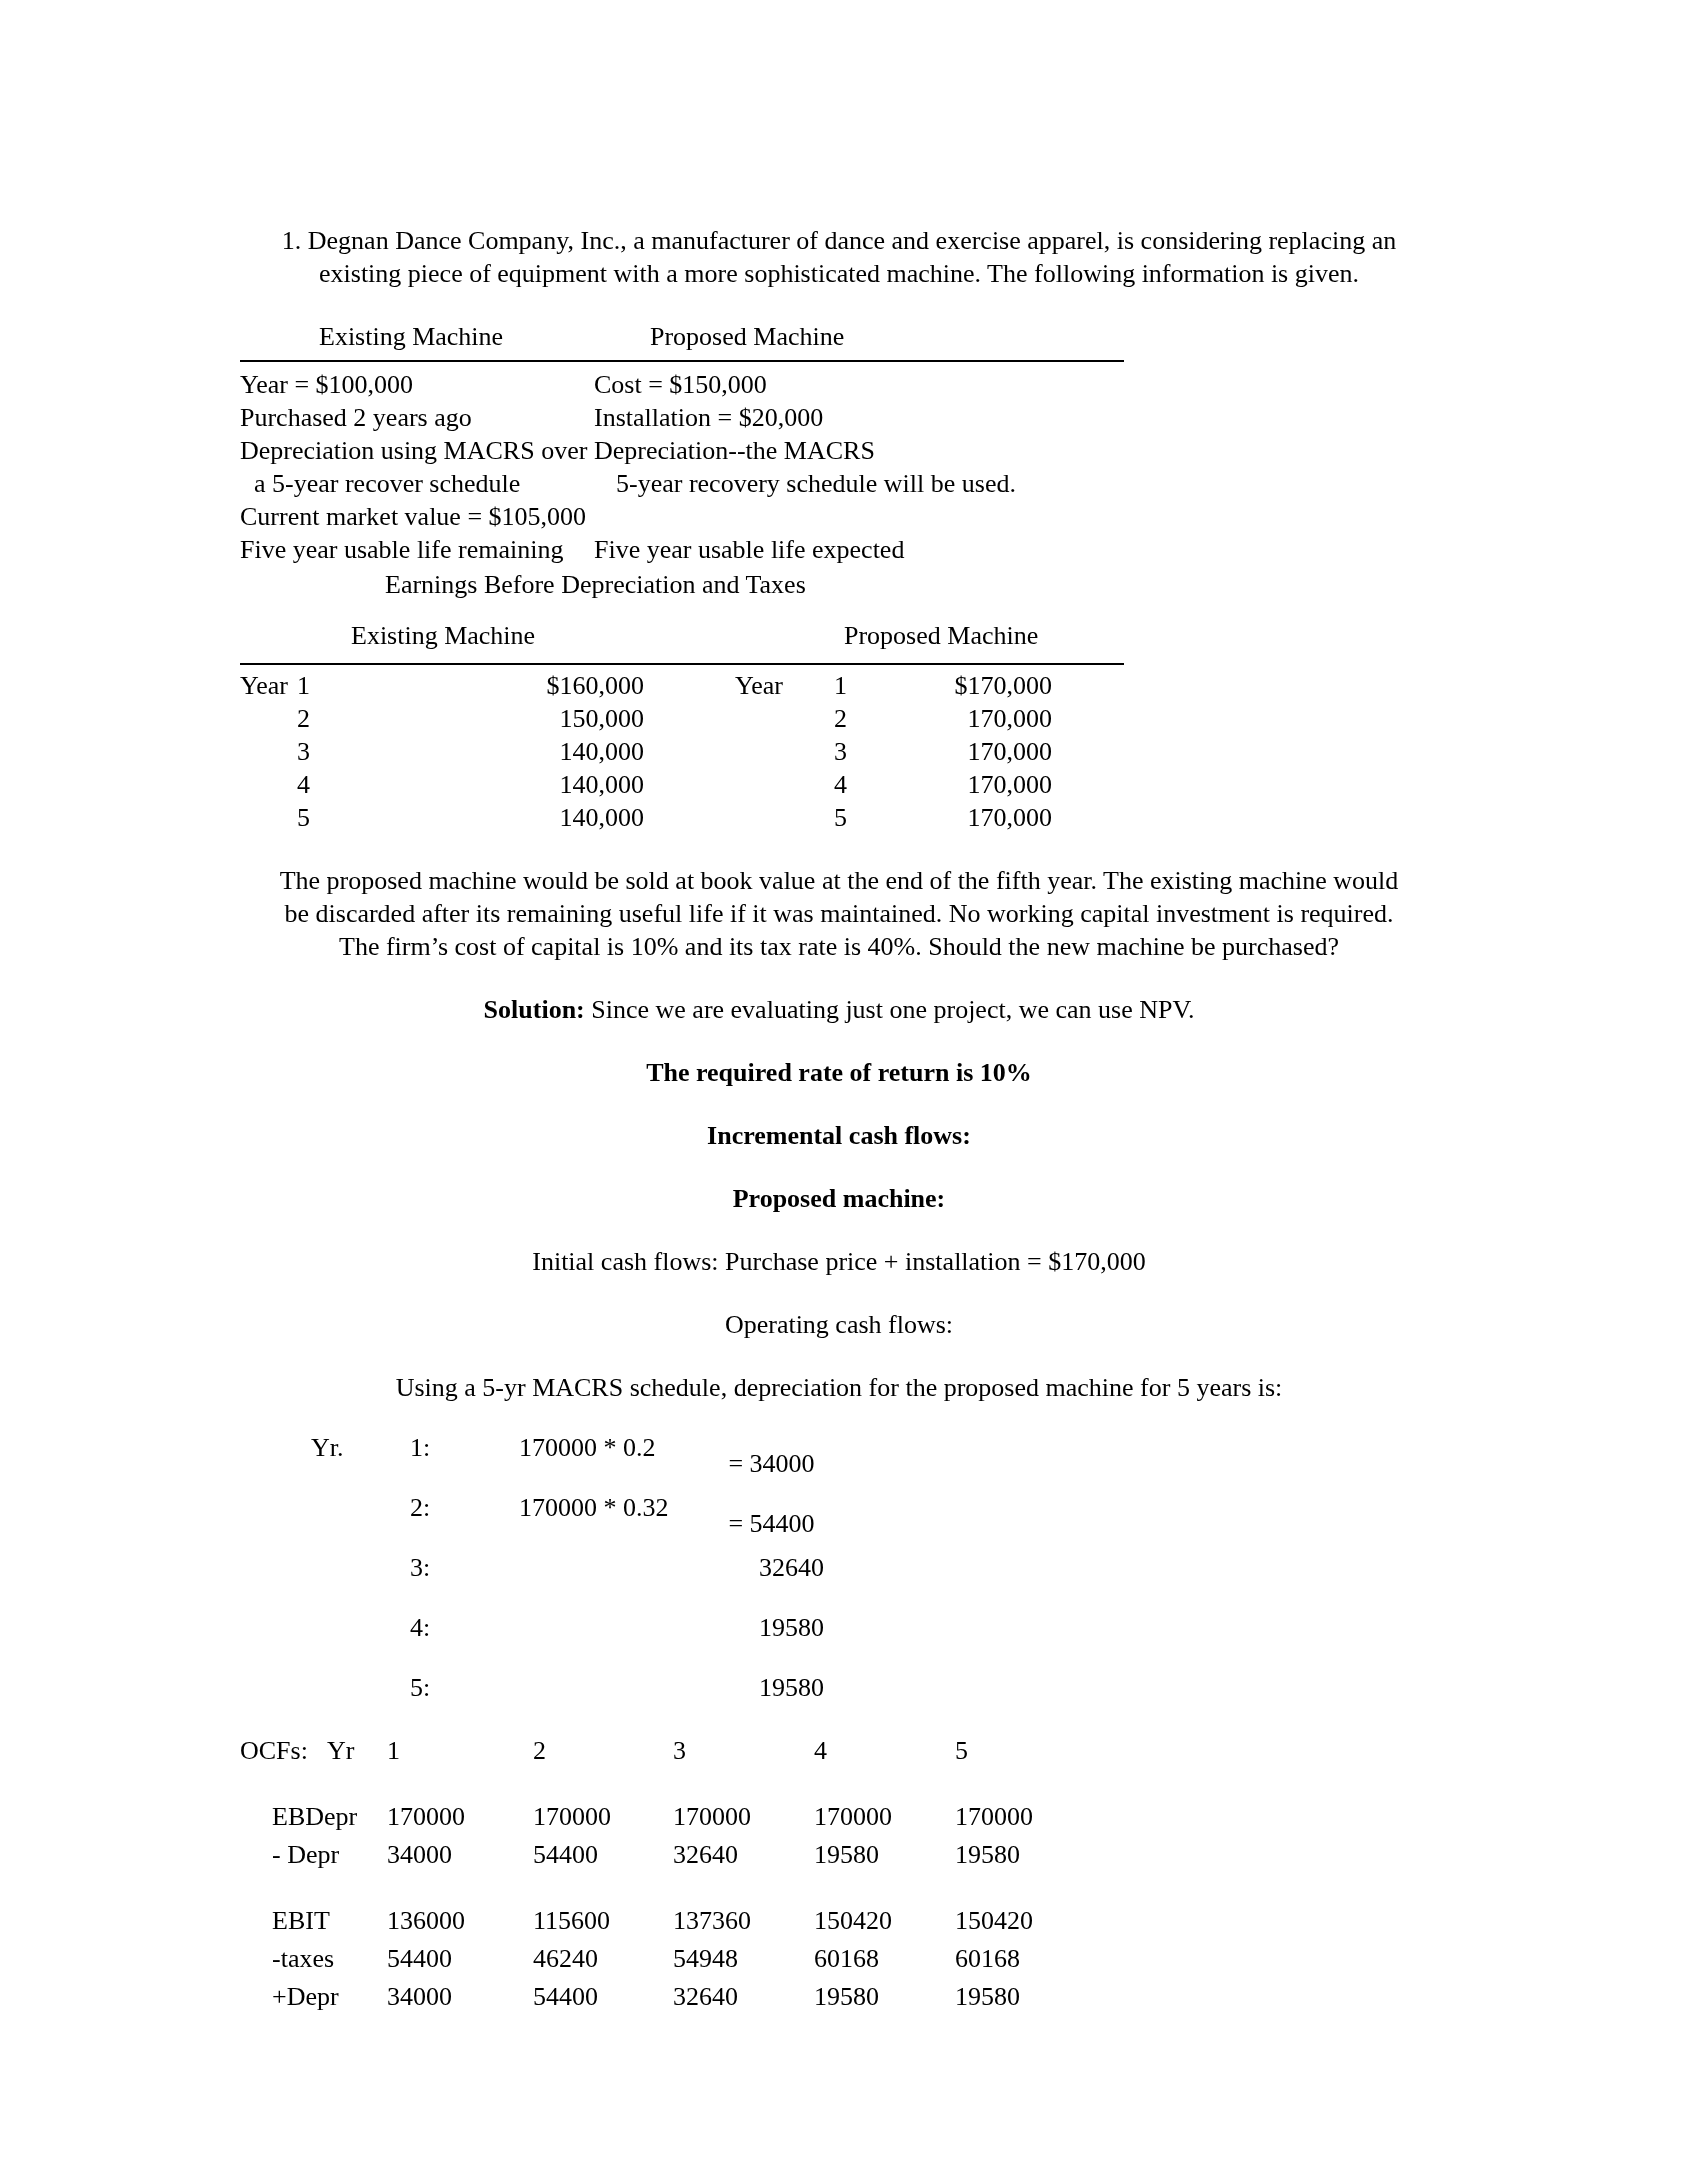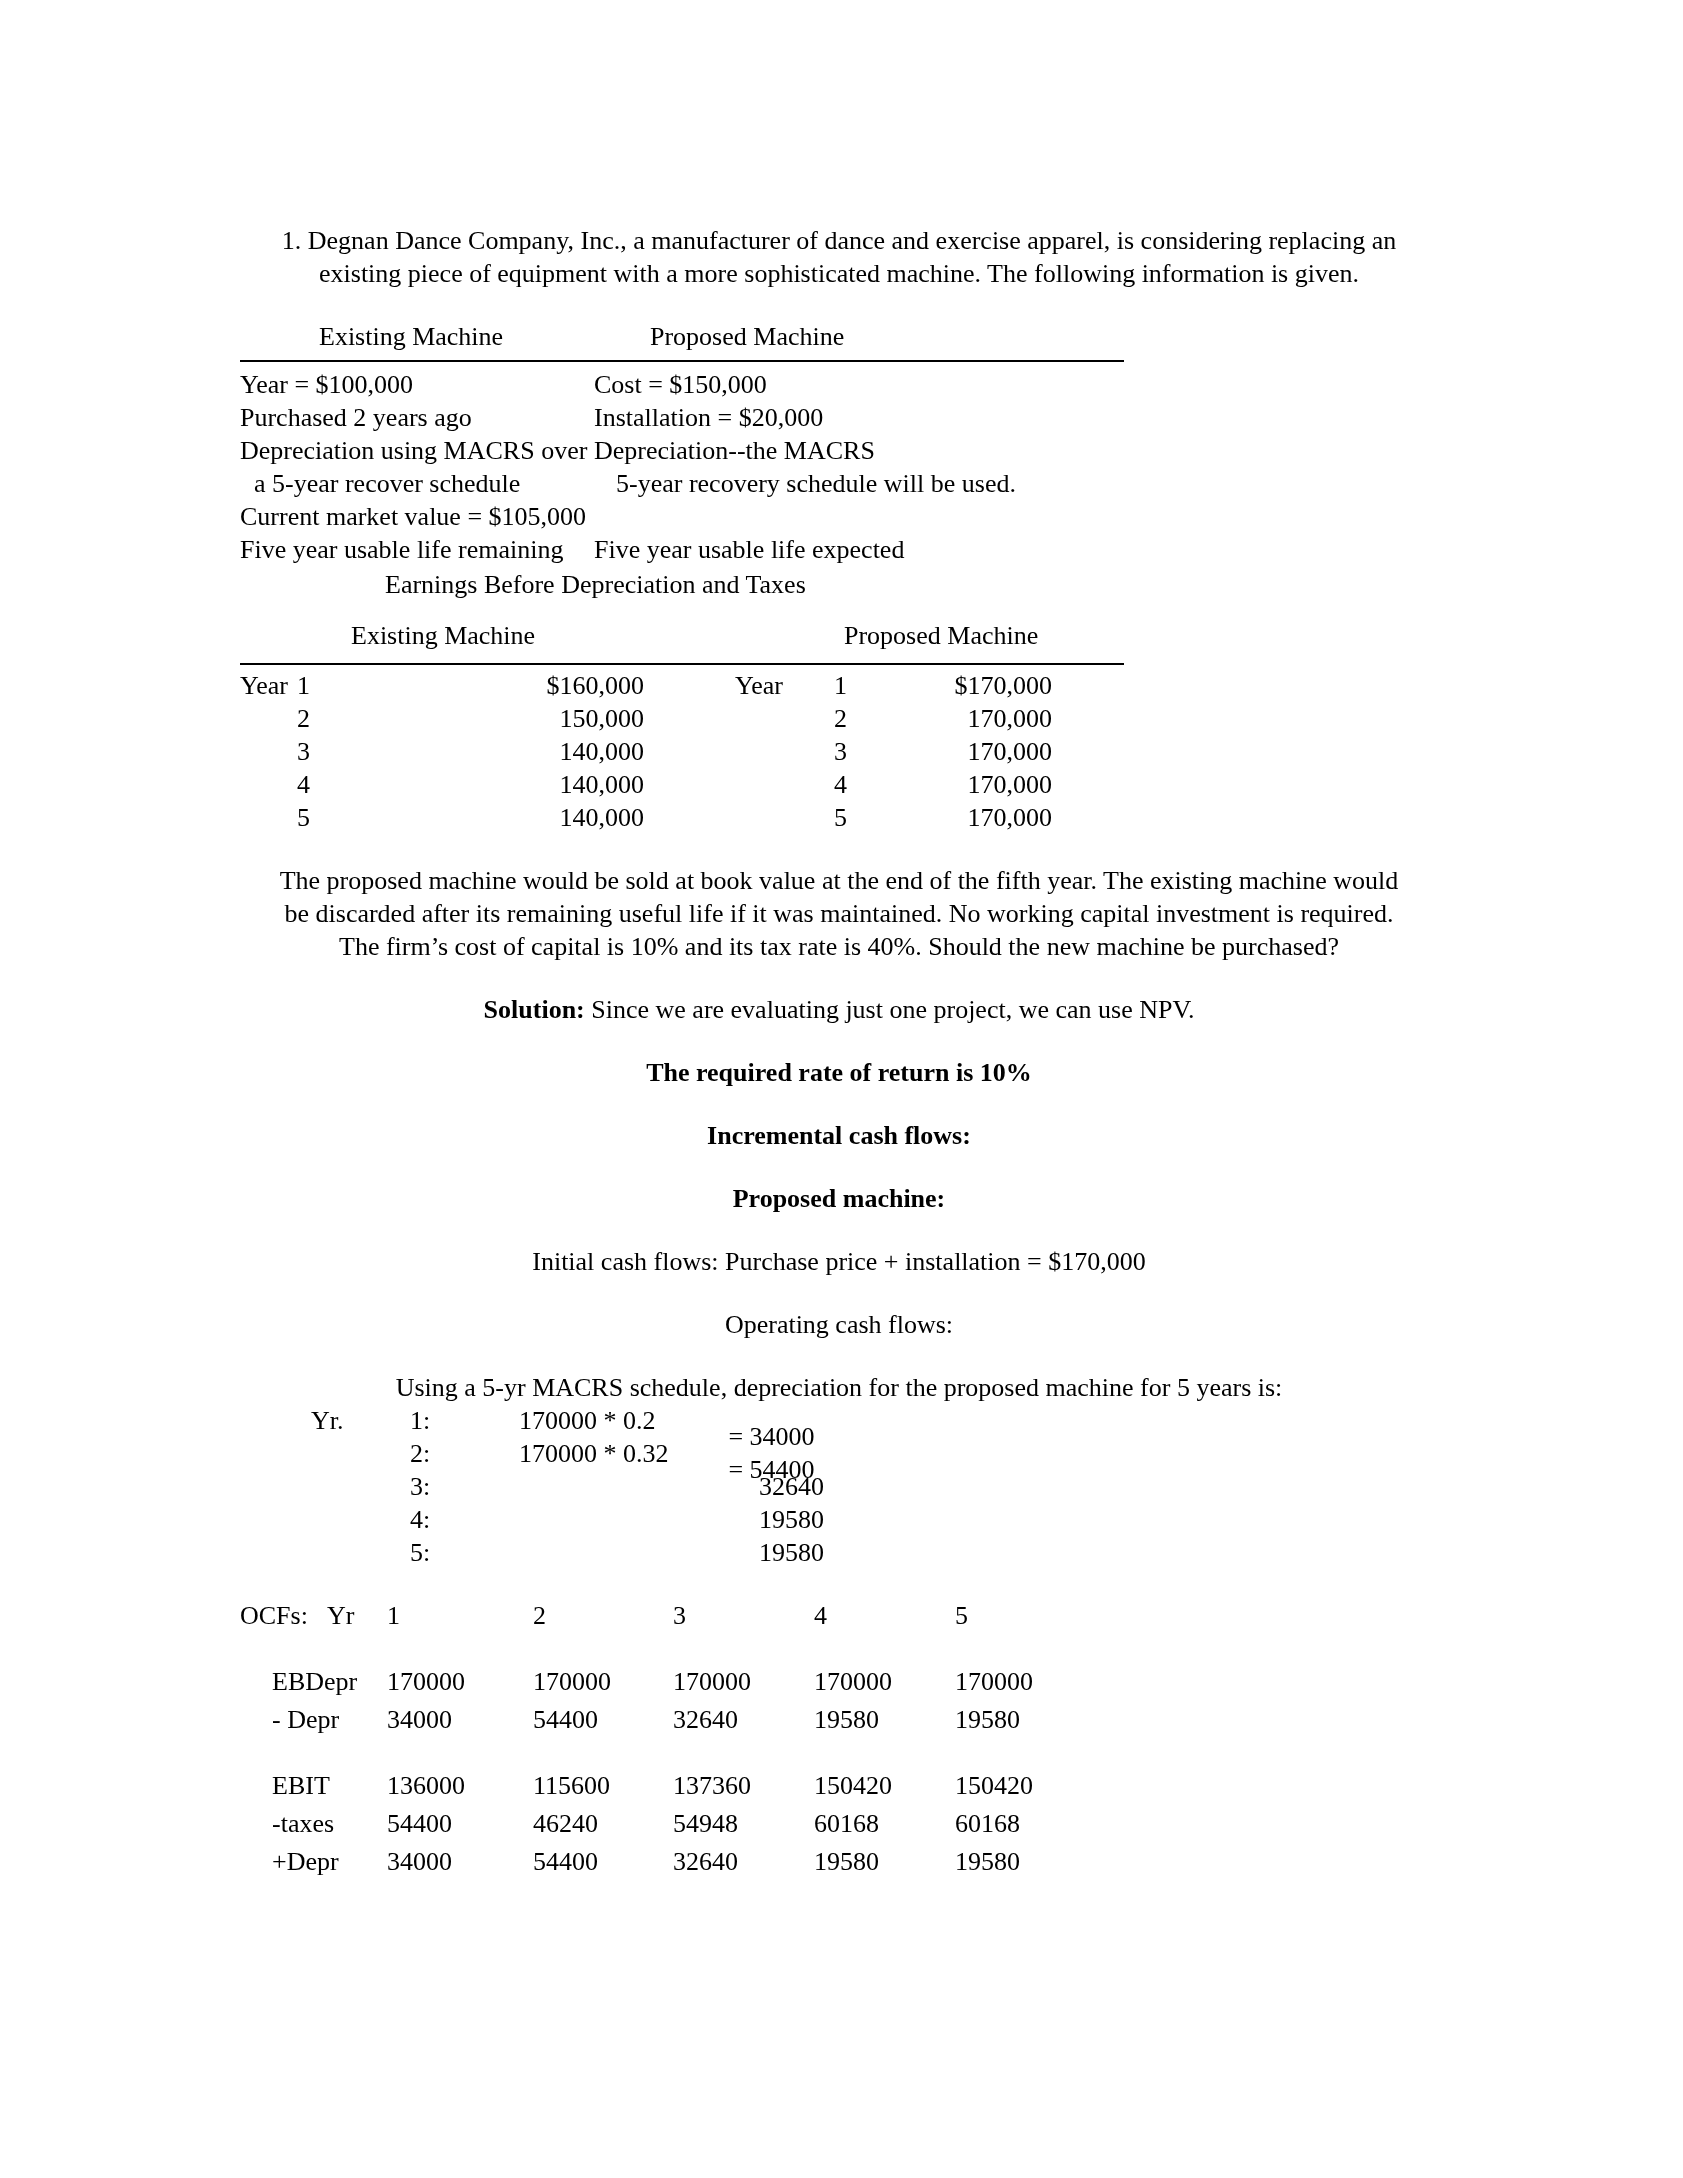--- a/index.html
+++ b/index.html
@@ -120,21 +120,21 @@
   .ebdt-row .c-yrlabel-r { position: absolute; left: 495px; top: 0; }
   .ebdt-row .c-yr-r      { position: absolute; left: 594px; top: 0; }
   .ebdt-row .c-amt-r     { position: absolute; left: 624px; top: 0; width: 188px; text-align: right; }
 
   
   .macrs {
     position: relative;
     font-size: 26px;
     line-height: 33px;
   }
-  .macrs-row { position: relative; height: 33px; }
+  .macrs-row { position: relative; height: 33px; margin-top: 27px; }
   .macrs-row .m-yrlabel { position: absolute; left: 71px;  top: 0; }
   .macrs-row .m-idx     { position: absolute; left: 170px; top: 0; }
   .macrs-row .m-calc    { position: absolute; left: 279px; top: 0; }
   .macrs-row .m-eq      { position: absolute; left: 457px; top: 16px; width: 149px; text-align: center; }
   .macrs-row .m-val     { position: absolute; left: 457px; top: 0; width: 127px; text-align: right; }
 
   
   .ocf {
     position: relative;
     font-size: 26px;

